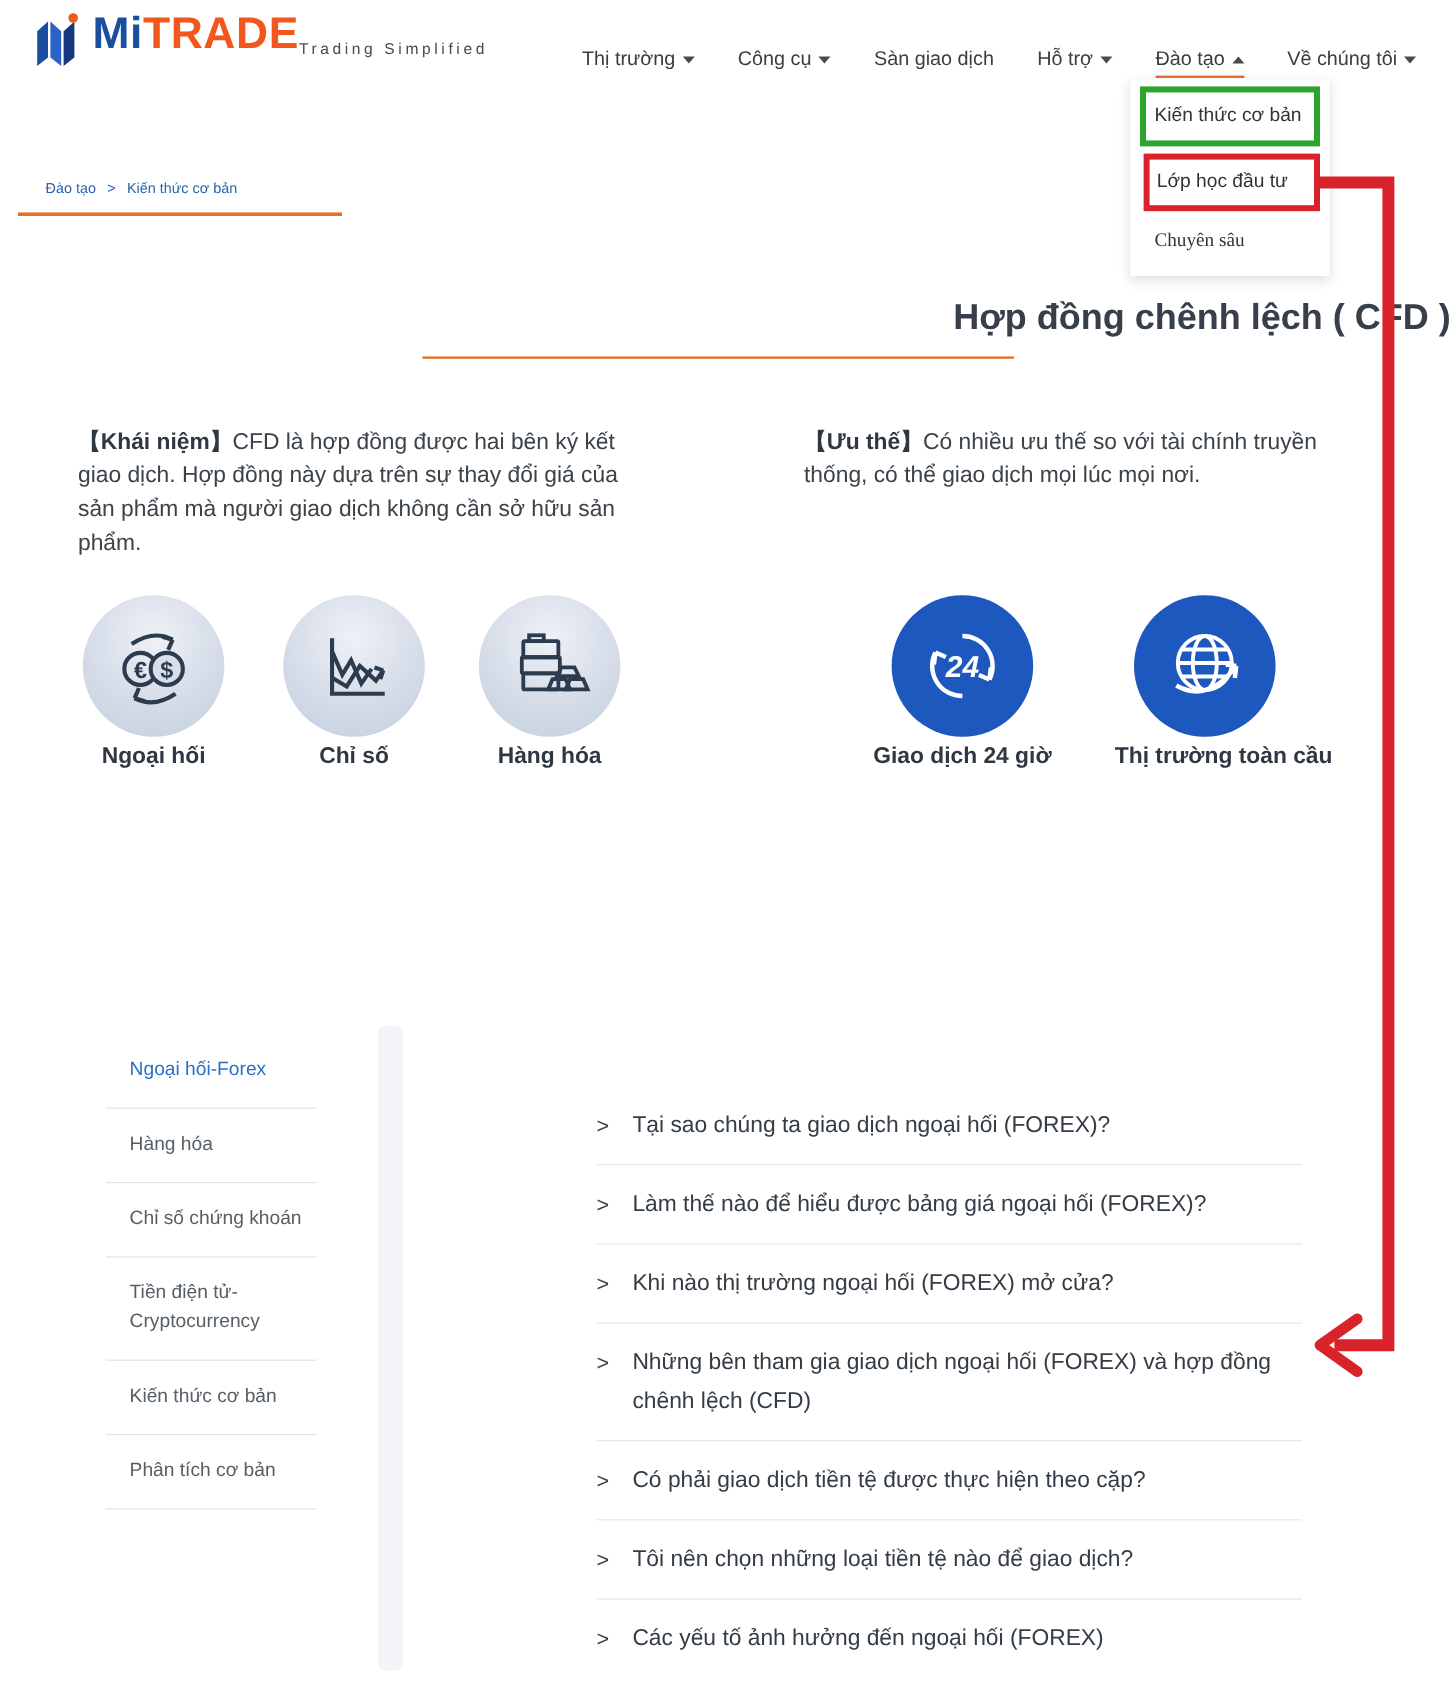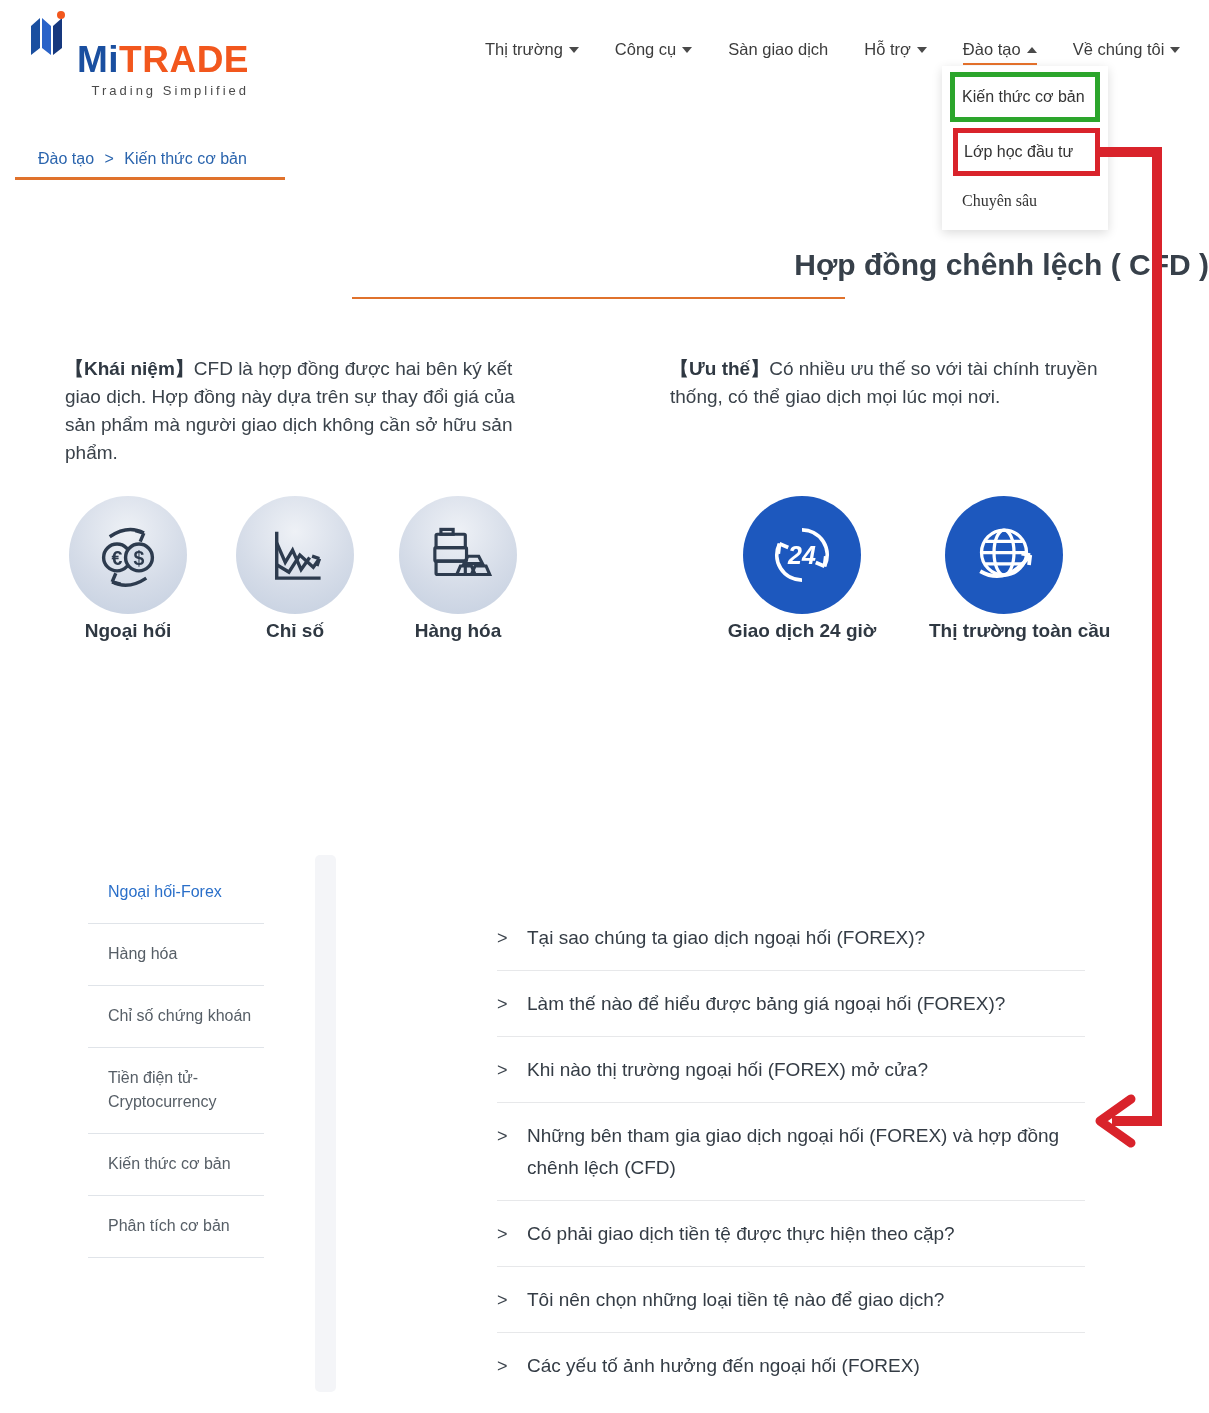--- a/index.html
+++ b/index.html
@@ -2,21 +2,21 @@
 <html><head>
 <meta charset="utf-8">
 <style>
   * { margin:0; padding:0; box-sizing:border-box; }
   body { background:#fff; font-family:"Liberation Sans","DejaVu Sans",sans-serif; }
   .page { position:relative; width:1209px; height:1413px; background:#fff; overflow:hidden; color:#3a424a; }
 
   
   .logo { position:absolute; left:25px; top:8px; display:flex; align-items:flex-start; cursor:pointer; }
   .logo-mark { width:46px; height:58px; margin-right:6px; }
-  .logo-textcol { display:flex; flex-direction:column; align-items:flex-end;margin-top:32px; }
+  .logo-textcol { display:flex; flex-direction:row; align-items:flex-end; }
   .logo-word { font-size:37px; font-weight:bold; letter-spacing:0.5px; line-height:40px; }
   .logo-mi { color:#1a4fa0; }
   .logo-trade { color:#f2571d; }
   .logo-tagline { font-size:13px; letter-spacing:3px; color:#4a4a4a; margin-top:3px; }
 
   .nav { position:absolute; left:485px; top:40px; display:flex; column-gap:36px; white-space:nowrap; }
   .nav-item { font-size:16.5px; color:#3c3c3c; display:flex; align-items:center; cursor:pointer; position:relative; padding-bottom:6px; }
   .caret { display:inline-block; width:0; height:0; margin-left:6px; }
   .caret-down { border-left:5px solid transparent; border-right:5px solid transparent; border-top:6px solid #4a4a4a; }
   .caret-up { border-left:5px solid transparent; border-right:5px solid transparent; border-bottom:6px solid #4a4a4a; }
@@ -24,21 +24,21 @@
 
   
   .dropdown { position:absolute; left:942px; top:66px; width:166px; height:164px; background:#fff;
               box-shadow:0 3px 10px rgba(0,0,0,.14); z-index:20; }
   .dd-item { font-size:16px; color:#333; cursor:pointer; }
   .dd-green { margin:6px 8px 0 8px; height:50px; border:5px solid #2ca52c; display:flex; align-items:center; padding-left:7px; }
   .dd-red { margin:6px 8px 0 11px; height:48px; border:5px solid #d9232b; display:flex; align-items:center; padding-left:6px; }
   .dd-plain { padding:16px 0 0 20px;font-family:Liberation Serif, serif; }
 
   
-  .breadcrumb { position:absolute; left:38px; top:150px; font-size:16px; color:#2a64ad;text-align:right; }
+  .breadcrumb { position:absolute; left:38px; top:150px; font-size:12px; color:#2a64ad;text-align:right; }
   .breadcrumb a { color:#2a64ad; text-decoration:none; cursor:pointer; }
   .crumb-sep { margin:0 6px; }
   .breadcrumb-underline { position:absolute; left:15px; top:177px; width:270px; height:3px; background:#e0722c; }
 
   
   .page-title { position:absolute; left:0; right:0; top:248px; text-align:right; font-size:30px; font-weight:bold; color:#37404a; }
   .title-underline { position:absolute; left:352px; top:297px; width:493px; height:2px; background:#e0722c; }
 
   .col-concept { position:absolute; left:65px; top:355px; width:478px; font-size:19px; line-height:28px; color:#3a424a; }
   .col-advantage { position:absolute; left:670px; top:355px; width:452px; font-size:19px; line-height:28px; color:#3a424a; }

